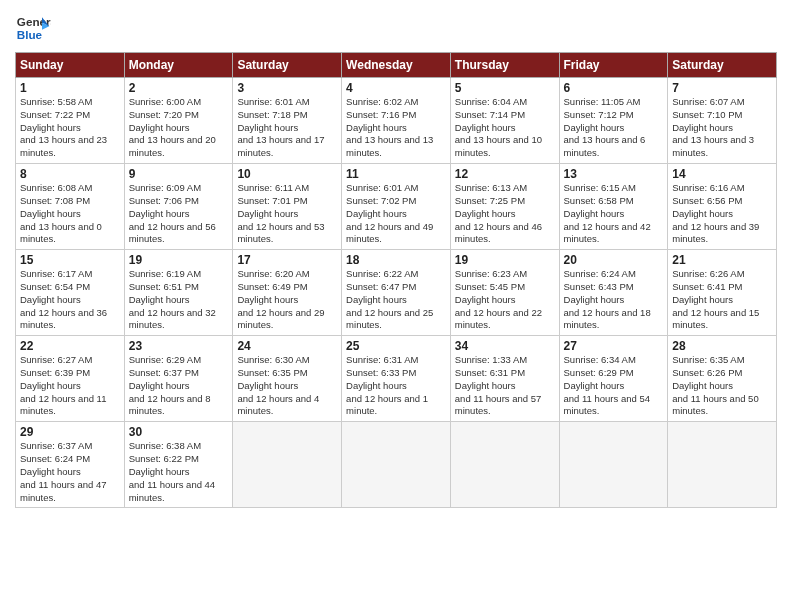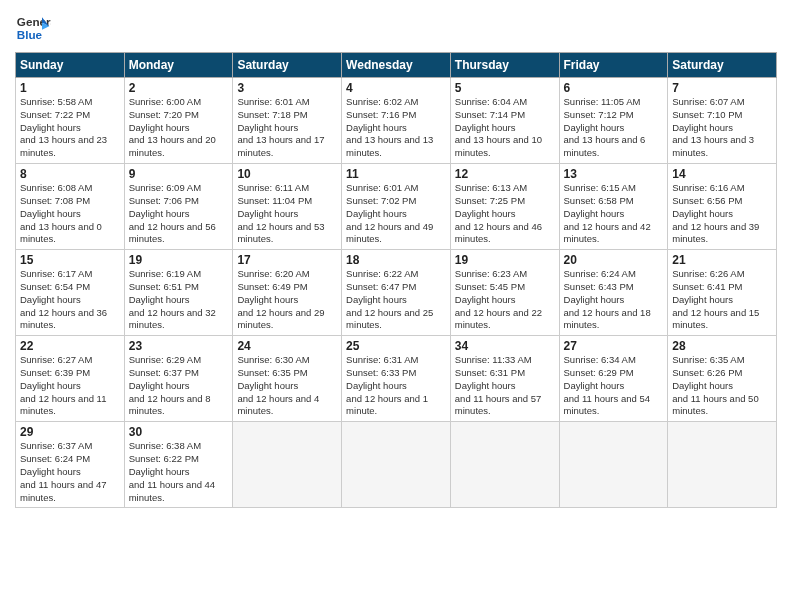--- a/index.html
+++ b/index.html
@@ -43,21 +43,21 @@
     .location {
       font-size: 14px;
       color: #444;
     }
     .calendar {
       width: 100%;
       border-collapse: collapse;
       table-layout: fixed;
     }
     .calendar th {
-      background: #0c4a6e;
+      background: #7f1d1d;
       color: #fff;
       font-size: 12px;
       font-weight: bold;
       padding: 5px 4px;
       text-align: left;
       border: 1px solid #aaa;
     }
     .calendar td {
       border: 1px solid #ccc;
       vertical-align: top;
@@ -176,21 +176,21 @@
           <td>
     <span class="day-num">9</span>
     <span class="cell-line">Sunrise: 6:09 AM</span>
     <span class="cell-line">Sunset: 7:06 PM</span>
     <span class="cell-line">Daylight hours</span>
     <span class="cell-line">and 12 hours and 56 minutes.</span>
   </td>
           <td>
     <span class="day-num">10</span>
     <span class="cell-line">Sunrise: 6:11 AM</span>
-    <span class="cell-line">Sunset: 11:04 PM</span>
+    <span class="cell-line">Sunset: 7:01 PM</span>
     <span class="cell-line">Daylight hours</span>
     <span class="cell-line">and 12 hours and 53 minutes.</span>
   </td>
           <td>
     <span class="day-num">11</span>
     <span class="cell-line">Sunrise: 6:01 AM</span>
     <span class="cell-line">Sunset: 7:02 PM</span>
     <span class="cell-line">Daylight hours</span>
     <span class="cell-line">and 12 hours and 49 minutes.</span>
   </td>
@@ -291,21 +291,21 @@
   </td>
           <td>
     <span class="day-num">25</span>
     <span class="cell-line">Sunrise: 6:31 AM</span>
     <span class="cell-line">Sunset: 6:33 PM</span>
     <span class="cell-line">Daylight hours</span>
     <span class="cell-line">and 12 hours and 1 minute.</span>
   </td>
           <td>
     <span class="day-num">34</span>
-    <span class="cell-line">Sunrise: 11:33 AM</span>
+    <span class="cell-line">Sunrise: 1:33 AM</span>
     <span class="cell-line">Sunset: 6:31 PM</span>
     <span class="cell-line">Daylight hours</span>
     <span class="cell-line">and 11 hours and 57 minutes.</span>
   </td>
           <td>
     <span class="day-num">27</span>
     <span class="cell-line">Sunrise: 6:34 AM</span>
     <span class="cell-line">Sunset: 6:29 PM</span>
     <span class="cell-line">Daylight hours</span>
     <span class="cell-line">and 11 hours and 54 minutes.</span>

